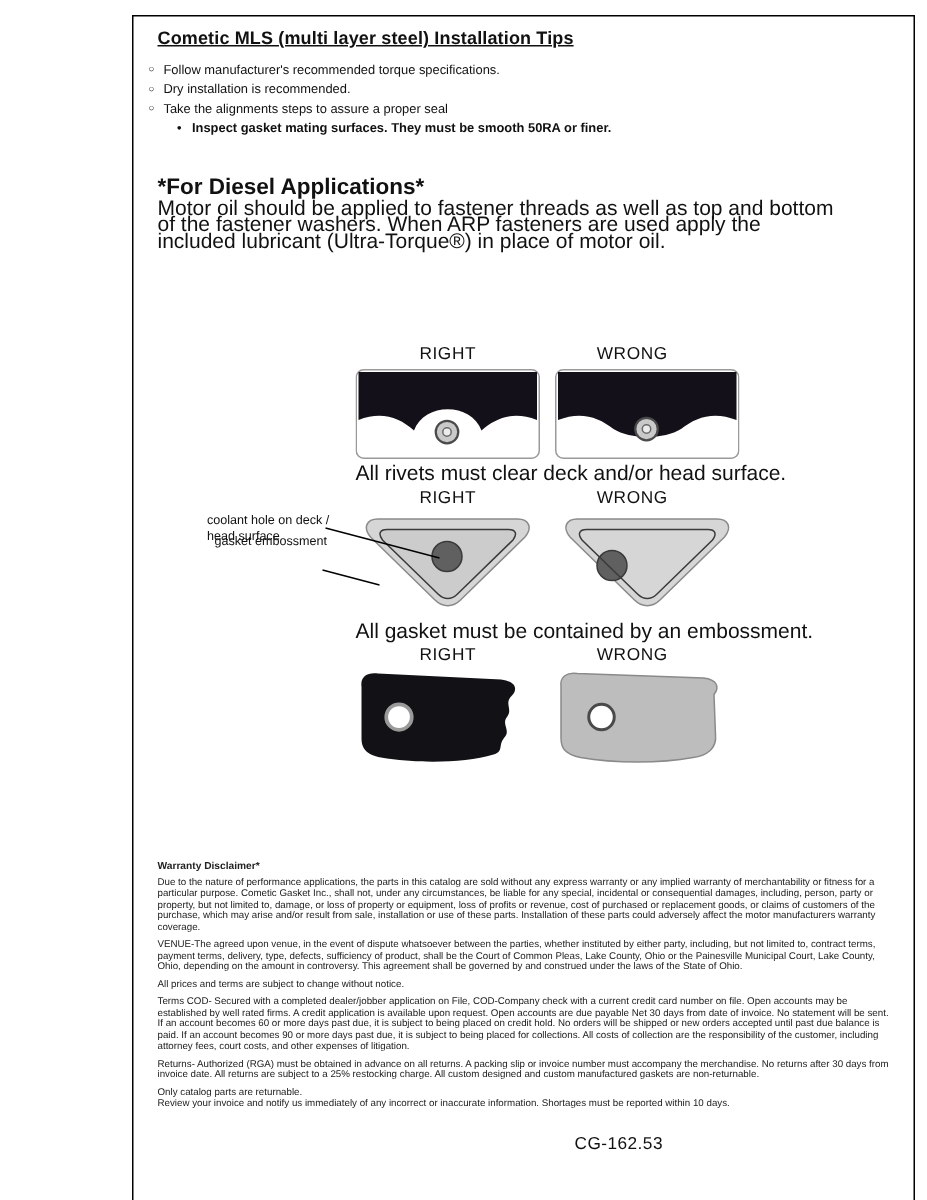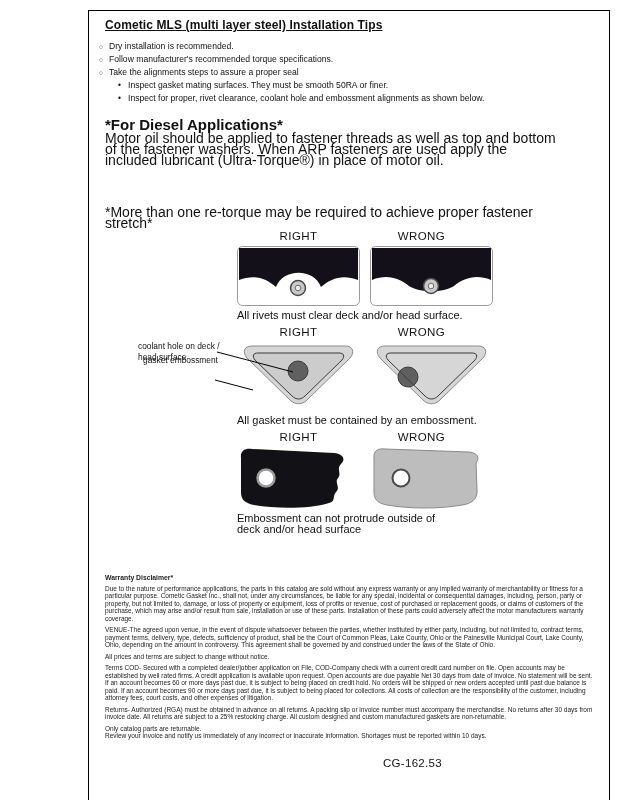--- a/index.html
+++ b/index.html
@@ -5,61 +5,59 @@
   html,body{margin:0;padding:0;background:#ffffff;}
   .page{position:relative;width:618px;height:800px;background:#ffffff;overflow:hidden;
         font-family:"Liberation Sans",sans-serif;color:#111;}
   .frame{position:absolute;left:88px;top:10px;width:520px;height:789px;
          border-top:1.5px solid #000;border-left:1.5px solid #000;border-right:1.5px solid #000;}
   .title{position:absolute;left:105px;top:18px;font-size:12px;font-weight:bold;
          text-decoration:underline;letter-spacing:.1px;}
   .tips{position:absolute;left:99px;top:40px;font-size:8.6px;line-height:13px;}
   .tip{position:relative;padding-left:10px;}
   .tip::before{content:"○";position:absolute;left:0;top:0;font-size:6.5px;line-height:13px;}
-  .tip.sub{margin-left:19px;}
+  .tip.sub{margin-left:19px;font-weight:bold;}
   .tip.sub::before{content:"•";font-size:8.5px;}
   .diesel-h{position:absolute;left:105px;top:116px;font-size:15px;font-weight:bold;}
   .para{position:absolute;left:105px;font-size:14px;line-height:11px;}
   .p1{top:133px;width:458px;}
   .p2{top:165px;width:452px;}
   .p3{top:207px;width:460px;}
   .dg-hdr{position:absolute;left:237px;width:256px;display:flex;}
   .dg-hdr span{width:123px;text-align:center;font-size:11.5px;letter-spacing:.4px;}
   .dg-row{position:absolute;left:237px;display:flex;gap:10px;}
   .dg-row svg{display:block;}
-  .dg-cap{position:absolute;left:237px;font-size:11px;line-height:11px;}
+  .dg-cap{position:absolute;left:237px;font-size:14px;line-height:11px;}
   .callout{position:absolute;font-size:8.4px;line-height:10.5px;}
   .co1{left:138px;top:341px;width:86px;}
   .co2{left:119px;top:355px;width:95px;margin-left:24px;}
   .callout-lines{position:absolute;left:205px;top:344px;}
   .warranty{position:absolute;left:105px;top:574px;width:488px;font-size:6.5px;line-height:7.5px;color:#222;}
   .warranty h4{margin:0 0 3px 0;font-size:6.8px;}
   .warranty p{margin:0 0 4px 0;}
   .warranty p.tight{margin-bottom:0;}
   .footer-code{position:absolute;left:383px;top:757px;font-size:11.5px;letter-spacing:.3px;}
 </style>
 </head>
 <body>
 
 <div class="page">
   <div class="frame"></div>
 
   <div class="title">Cometic MLS (multi layer steel) Installation Tips</div>
 
   <div class="tips">
+    <div class="tip"><span>Follow manufacturer's recommended torque specifications.</span></div>
     <div class="tip"><span>Dry installation is recommended.</span></div>
-    <div class="tip"><span>Follow manufacturer's recommended torque specifications.</span></div>
     <div class="tip"><span>Take the alignments steps to assure a proper seal</span></div>
     <div class="tip sub"><span>Inspect gasket mating surfaces.  They must be smooth 50RA or finer.</span></div>
-    <div class="tip sub"><span>Inspect for proper, rivet clearance, coolant hole and embossment alignments as shown below.</span></div>
   </div>
 
   <div class="diesel-h">*For Diesel Applications*</div>
   <div class="para p1">Motor oil should be applied to fastener threads as well as top and bottom of the fastener washers. When ARP fasteners are used apply the included lubricant (Ultra-Torque®) in place of motor oil.</div>
-  <div class="para p3">*More than one re-torque may be required to achieve proper fastener stretch*</div>
 
   <div class="dg-hdr" style="top:230px;">
     <span>RIGHT</span>
     <span>WRONG</span>
   </div>
   <div class="dg-row" style="top:246px;">
     <svg width="123" height="60" viewBox="0 0 123 60">
       <rect x="0.5" y="0.5" width="122" height="59" rx="5" fill="#ffffff" stroke="#9a9a9a"></rect>
       <path d="M2,2 H121 V34 C106,28 94,32 84,41 C77,22 46,22 39,41 C29,32 17,28 2,34 Z" fill="#14101a"></path>
       <circle cx="61" cy="42" r="7.5" fill="#c9c9c9" stroke="#4a4a4a" stroke-width="1.5"></circle>
@@ -105,21 +103,20 @@
   <div class="dg-row" style="top:446px;">
     <svg width="123" height="64" viewBox="0 0 123 64">
       <path d="M4,12 C3,5 8,2 15,3 L97,7 C106,8 109,13 104,18 C99,23 105,27 101,32 C97,37 104,41 99,46 C95,51 99,55 92,57 C72,63 40,63 17,59 C7,57 4,53 4,46 Z" fill="#121216"></path>
       <circle cx="29" cy="32" r="8.5" fill="#ffffff" stroke="#9a9a9a" stroke-width="2.5"></circle>
     </svg>
     <svg width="123" height="64" viewBox="0 0 123 64">
       <path d="M4,12 C3,5 8,2 15,3 L99,6 C108,7 110,12 106,17 L107,44 C108,53 101,58 92,59 C70,63 40,63 17,59 C7,57 4,53 4,46 Z" fill="#bdbdbd" stroke="#8a8a8a"></path>
       <circle cx="31" cy="32" r="8.5" fill="#ffffff" stroke="#4a4a4a" stroke-width="2"></circle>
     </svg>
   </div>
-  <div class="dg-cap" style="top:513px;width:208px;">Embossment can not protrude outside of deck and/or head surface</div>
 
   <div class="warranty">
     <h4>Warranty Disclaimer*</h4>
     <p>Due to the nature of performance applications, the parts in this catalog are sold without any express warranty or any implied warranty of merchantability or fitness for a particular purpose.  Cometic Gasket Inc., shall not, under any circumstances, be liable for any special, incidental or consequential damages, including, person, party or property, but not limited to, damage, or loss of property or equipment, loss of profits or revenue, cost of purchased or replacement goods, or claims of customers of the purchase, which may arise and/or result from sale, installation or use of these parts.  Installation of these parts could adversely affect the motor manufacturers warranty coverage.</p>
     <p>VENUE-The agreed upon venue, in the event of dispute whatsoever between the parties, whether instituted by either party, including, but not limited to, contract terms, payment terms, delivery, type, defects, sufficiency of product, shall be the Court of Common Pleas, Lake County, Ohio or the Painesville Municipal Court, Lake County, Ohio, depending on the amount in controversy.  This agreement shall be governed by and construed under the laws of the State of Ohio.</p>
     <p>All prices and terms are subject to change without notice.</p>
     <p>Terms COD- Secured with a completed dealer/jobber application on File, COD-Company check with a current credit card number on file.  Open accounts may be established by well rated firms.  A credit application is available upon request.  Open accounts are due payable Net 30 days from date of invoice.  No statement will be sent.  If an account becomes 60 or more days past due, it is subject to being placed on credit hold.  No orders will be shipped or new orders accepted until past due balance is paid.  If an account becomes 90 or more days past due, it is subject to being placed for collections.  All costs of collection are the responsibility of the customer, including attorney fees, court costs, and other expenses of litigation.</p>
     <p>Returns- Authorized (RGA) must be obtained in advance on all returns.  A packing slip or invoice number must accompany the merchandise.  No returns after 30 days from invoice date.  All returns are subject to a 25% restocking charge.  All custom designed and custom manufactured gaskets are non-returnable.</p>
     <p class="tight">Only catalog parts are returnable.</p>
     <p>Review your invoice and notify us immediately of any incorrect or inaccurate information.  Shortages must be reported within 10 days.</p>

